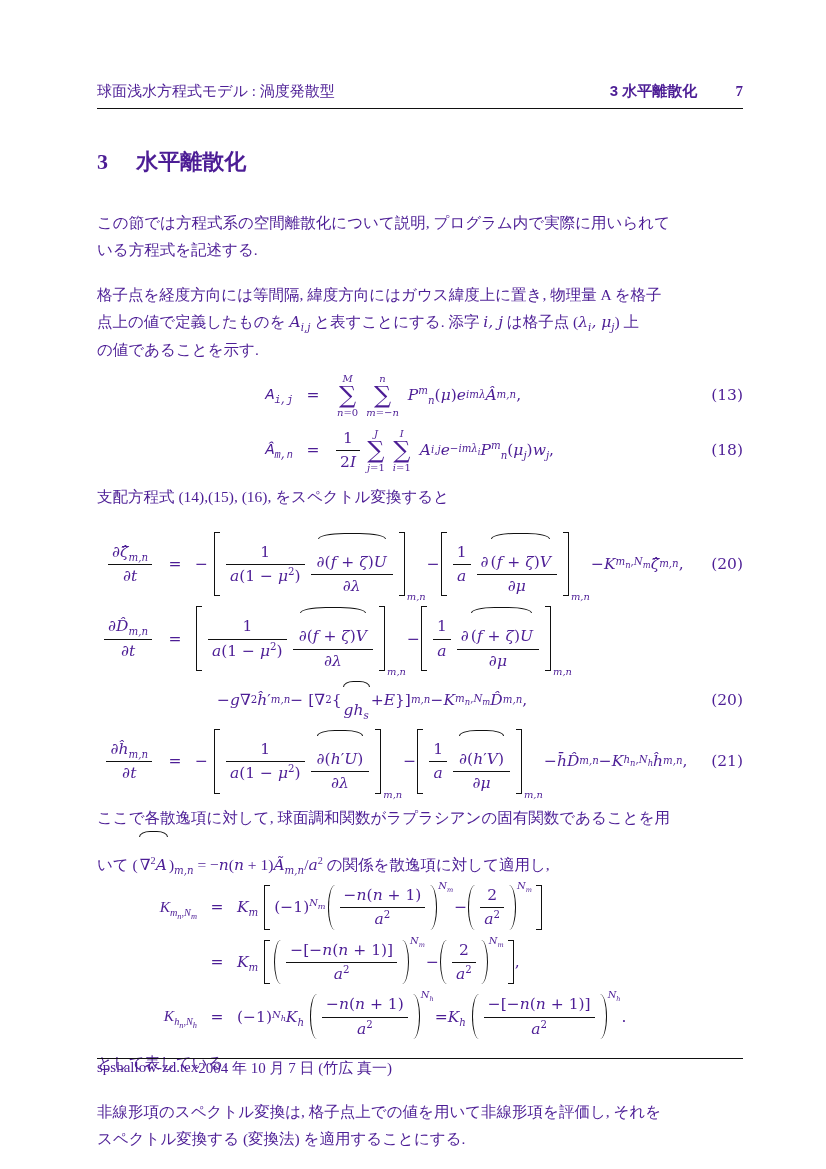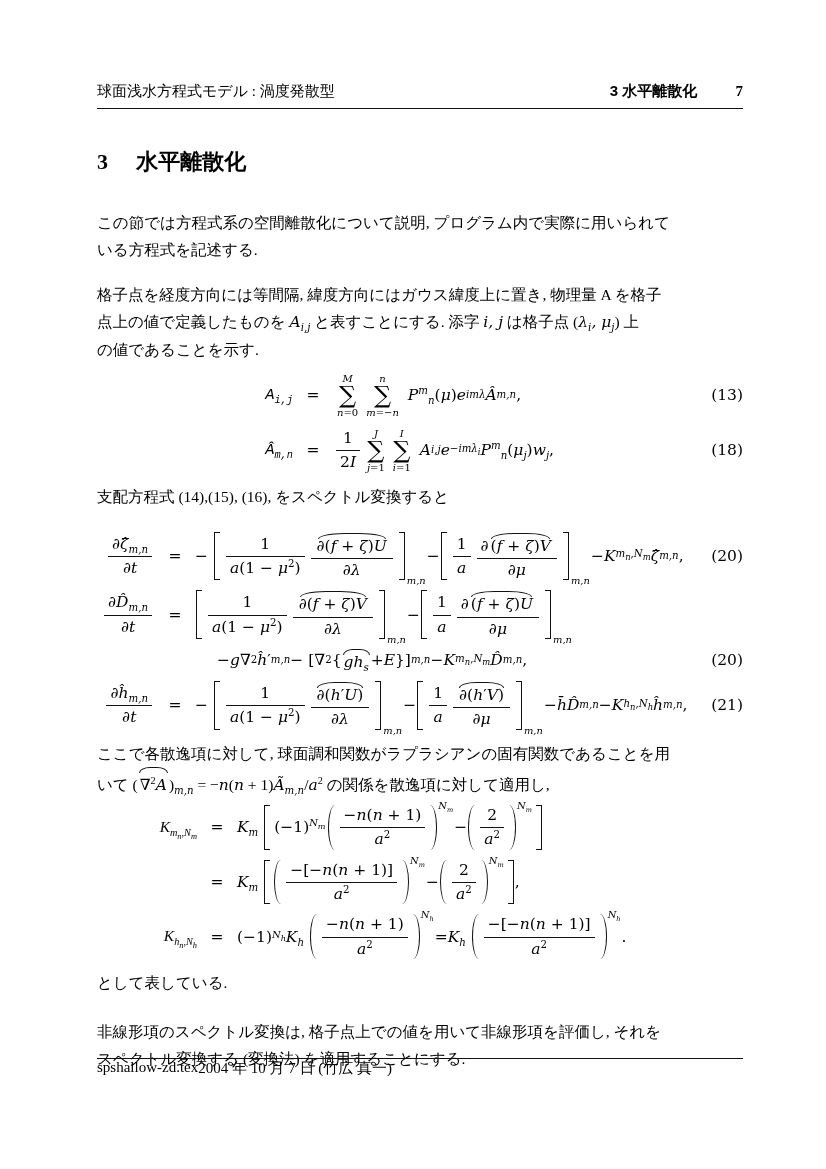--- a/index.html
+++ b/index.html
@@ -1,20 +1,20 @@
 <!DOCTYPE html>
 <html><head>
 <meta charset="utf-8">
 <style>
   html,body{margin:0;padding:0;background:#ffffff;}
   .page{
     position:relative;
     width:766px;height:1169px;
     background:#ffffff;
-    color:#000000;
+    color:#4c1d95;
     font-family:"Liberation Serif","DejaVu Serif",serif;
     overflow:hidden;
   }
   .content{position:absolute;left:97px;width:646px;top:0;}
 
   
   .running-header{
     margin-top:82px;
     display:flex;justify-content:space-between;align-items:baseline;
     border-bottom:1.2px solid #111;
@@ -75,21 +75,21 @@
   .lb{border-left:1.4px solid #111;border-top:1.4px solid #111;border-bottom:1.4px solid #111;margin-right:3px;}
   .rb{border-right:1.4px solid #111;border-top:1.4px solid #111;border-bottom:1.4px solid #111;margin-left:3px;}
   .lp,.rp{align-self:stretch;width:6px;flex:0 0 auto;}
   .lp{border-left:1.4px solid #111;border-radius:100% 0 0 100% / 50% 0 0 50%;margin-right:2px;}
   .rp{border-right:1.4px solid #111;border-radius:0 100% 100% 0 / 0 50% 50% 0;margin-left:2px;}
   .bq{align-self:flex-end;transform:translateY(58%);font-size:0.64em;margin-left:2px;line-height:1;}
   .bx{align-self:flex-start;transform:translateY(-40%);font-size:0.64em;margin-left:1px;line-height:1;}
   .pad{padding:0 1px;}
 
   
-  .wh{position:relative;display:inline-block;padding:4px 2px 0;}
+  .wh{position:relative;display:inline-block;padding:20px 2px 0;}
   .wh::before{
     content:"";position:absolute;top:0;left:4%;right:4%;height:5px;
     border-top:1.4px solid #111;
     border-left:1px solid #111;border-right:1px solid #111;
     border-radius:100% 100% 0 0 / 260% 260% 0 0;
     border-bottom:none;
   }
 
   
   .footer{

